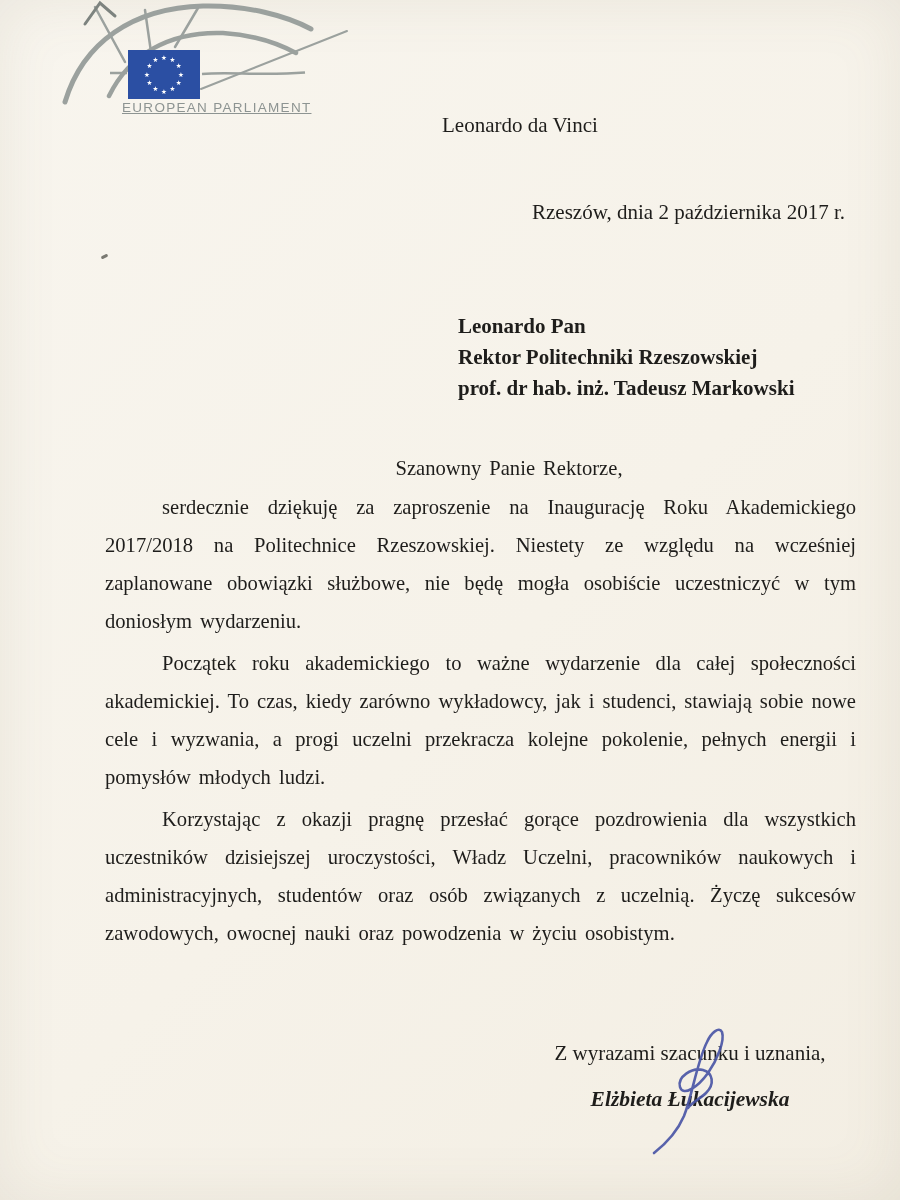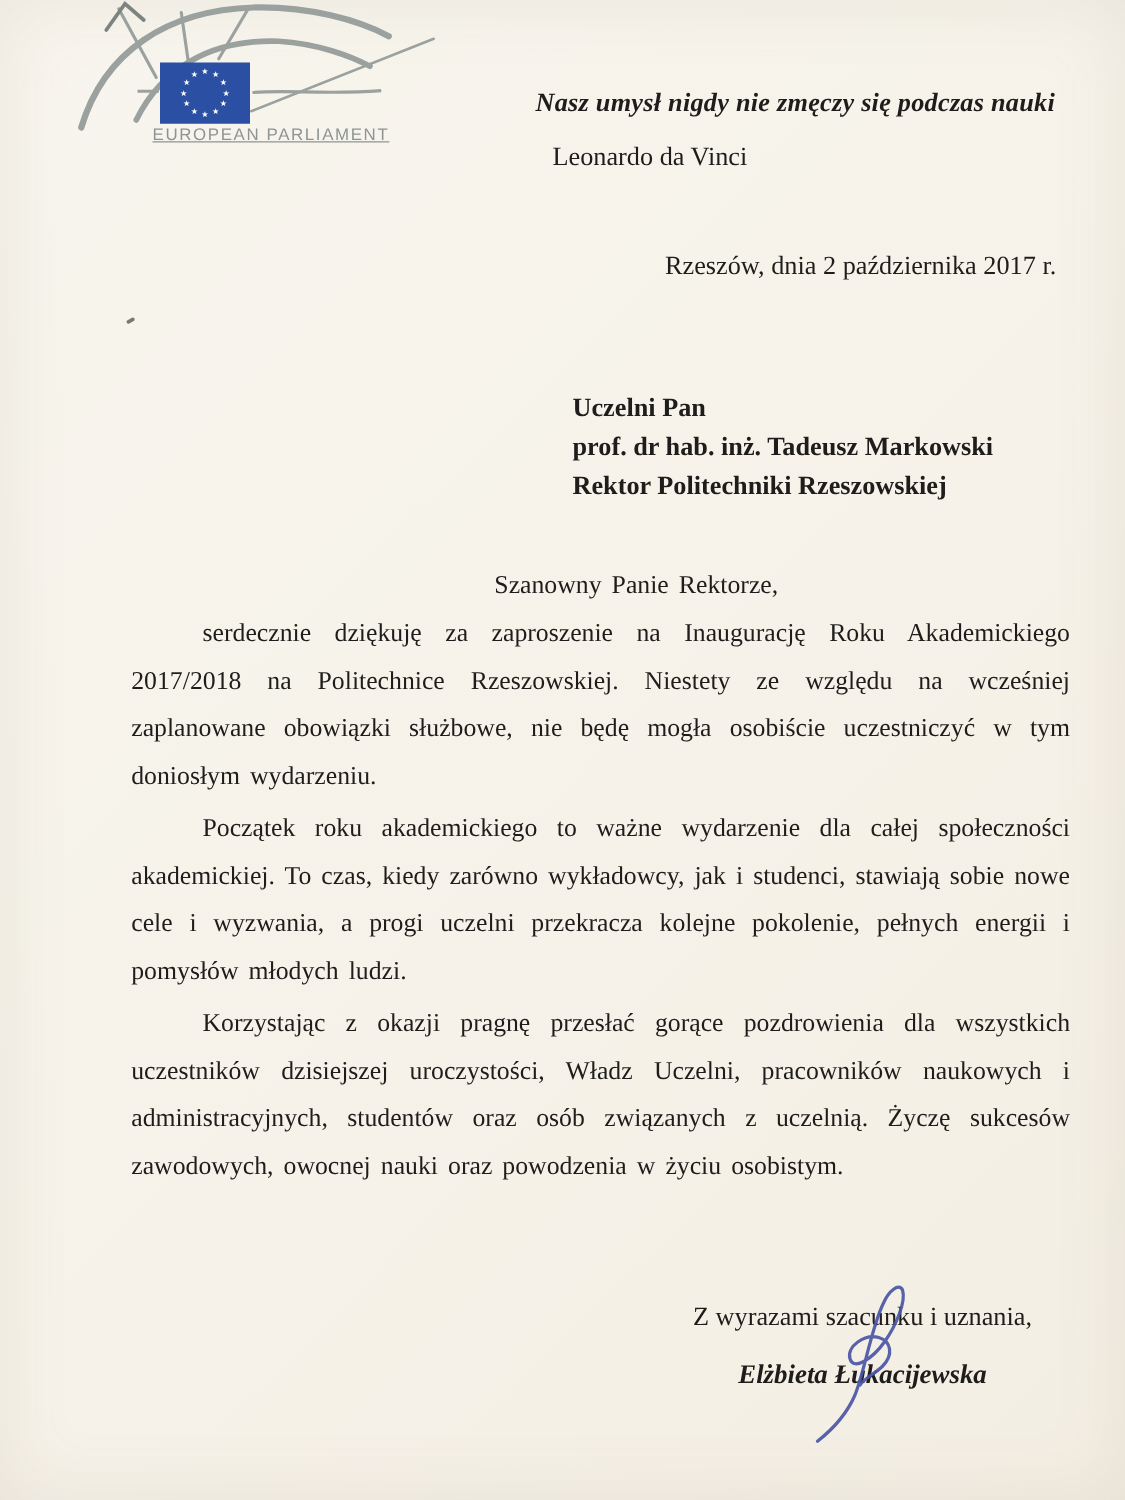--- a/index.html
+++ b/index.html
@@ -99,31 +99,30 @@
         <text x="100.5" y="91.2">★</text>
         <text x="94.3" y="85">★</text>
         <text x="92" y="76.5">★</text>
         <text x="94.3" y="68">★</text>
         <text x="100.5" y="61.8">★</text>
       </g>
     </svg>
     <div class="org-name">EUROPEAN PARLIAMENT</div>
   </div>
 
-  <div class="motto">Nasz umysł nigdy nie zmęczy się podczas nauki</div>
   <div class="motto-attr">Leonardo da Vinci</div>
 
   <div class="dateline">Rzeszów, dnia 2 października 2017 r.</div>
 
   <div class="speck"></div>
 
   <div class="recipient">
-    <div>Uczelni Pan</div>
+    <div>Leonardo Pan</div>
+    <div>Rektor Politechniki Rzeszowskiej</div>
     <div>prof. dr hab. inż. Tadeusz Markowski</div>
-    <div>Rektor Politechniki Rzeszowskiej</div>
   </div>
 
   <div class="body-text">
     <p class="salutation">Szanowny Panie Rektorze,</p>
     <p>serdecznie dziękuję za zaproszenie na Inaugurację Roku Akademickiego 2017/2018 na Politechnice Rzeszowskiej. Niestety ze względu na wcześniej zaplanowane obowiązki służbowe, nie będę mogła osobiście uczestniczyć w tym doniosłym wydarzeniu.</p>
     <p>Początek roku akademickiego to ważne wydarzenie dla całej społeczności akademickiej. To czas, kiedy zarówno wykładowcy, jak i studenci, stawiają sobie nowe cele i wyzwania, a progi uczelni przekracza kolejne pokolenie, pełnych energii i pomysłów młodych ludzi.</p>
     <p>Korzystając z okazji pragnę przesłać gorące pozdrowienia dla wszystkich uczestników dzisiejszej uroczystości, Władz Uczelni, pracowników naukowych i administracyjnych, studentów oraz osób związanych z uczelnią. Życzę sukcesów zawodowych, owocnej nauki oraz powodzenia w życiu osobistym.</p>
   </div>
 
   <div class="closing">

